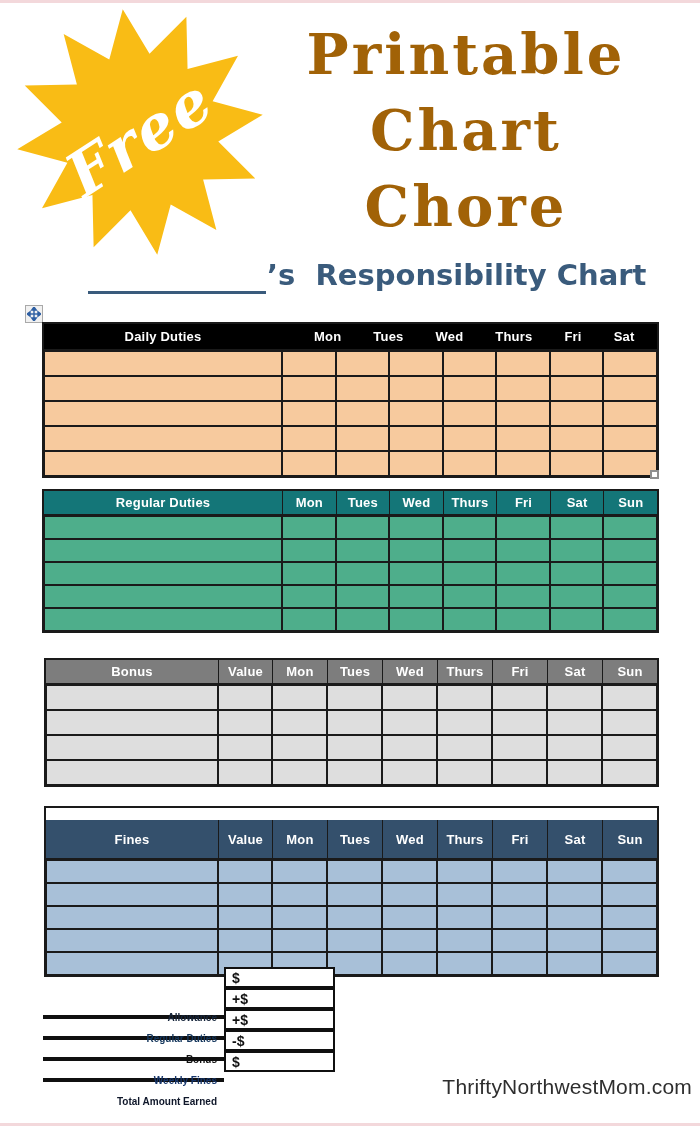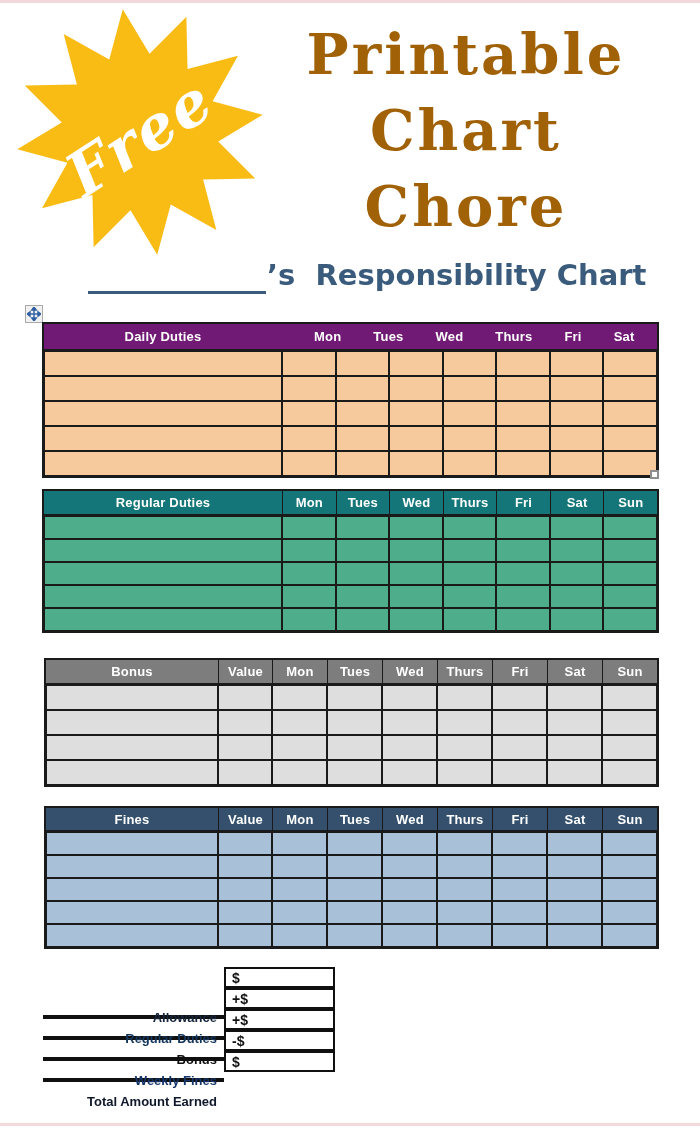--- a/index.html
+++ b/index.html
@@ -49,39 +49,39 @@
   
   .chart-table { position:absolute; border:2px solid #1a1a1a; background:#fff; }
   .t-daily   { left:42px; top:322px; width:617px; }
   .t-regular { left:42px; top:489px; width:617px; }
   .t-bonus   { left:44px; top:658px; width:615px; }
   .t-fines   { left:44px; top:806px; width:615px; }
   .hrow { display:grid; }
   .t-daily   .hrow { height:27px; }
   .t-regular .hrow { height:25px; }
   .t-bonus   .hrow { height:25px; }
-  .t-fines   .hrow { height:24px; }
+  .t-fines   .hrow { height:40px;margin-top:12px; }
   .hcell {
     display:flex; align-items:center; justify-content:center;
     color:#ffffff; font-weight:bold; font-size:13px; letter-spacing:0.2px;
   }
   .hdiv .hcell + .hcell { border-left:1px solid #1a1a1a; }
   .brow { display:grid; }
   .t-daily   .brow { height:25px; }
   .t-regular .brow { height:23px; }
   .t-bonus   .brow { height:25px; }
   .t-fines   .brow { height:23px; }
   .bcell { border:1px solid #1a1a1a; }
 
   
   .summary { position:absolute; left:43px; top:967px; width:292px; }
   .srow { display:flex; height:21px; }
   .slabel {
     width:181px; border:2px solid #101010; display:flex; align-items:center;
-    justify-content:flex-end; padding-right:5px; font-weight:bold; font-size:13px;margin-top:48px;
+    justify-content:flex-end; padding-right:5px; font-weight:bold; font-size:10px;margin-top:48px;
   }
   .srow.total .slabel { border-color:transparent; background:#ffffff !important; }
   .svalue {
     width:111px; border:2px solid #101010; background:#ffffff;
     display:flex; align-items:center; padding-left:6px;
     font-weight:bold; font-size:14px; color:#101010;
   }
 
   .watermark {
     position:absolute; top:1075px; right:8px;
@@ -119,21 +119,21 @@
           <line x1="2" y1="7" x2="12" y2="7"></line>
         <polygon points="7,0 4.8,3 9.2,3"></polygon>
           <polygon points="7,14 4.8,11 9.2,11"></polygon>
         <polygon points="0,7 3,4.8 3,9.2"></polygon>
           <polygon points="14,7 11,4.8 11,9.2"></polygon>
       </g>
     </svg>
   </div>
 
   <div class="chart-table t-daily">
-      <div class="hrow" style="grid-template-columns: 238px repeat(7, 1fr); background: #701a75; border-bottom: 2px solid rgb(26, 26, 26); gap: 32px;">
+      <div class="hrow" style="grid-template-columns: 238px repeat(7, 1fr); background: #000000; border-bottom: 2px solid rgb(26, 26, 26); gap: 32px;">
         <div class="hcell">Daily Duties</div>
         <div class="hcell">Mon</div>
         <div class="hcell">Tues</div>
         <div class="hcell">Wed</div>
         <div class="hcell">Thurs</div>
         <div class="hcell">Fri</div>
         <div class="hcell">Sat</div>
         <div class="hcell">Sun</div>
       </div>
       <div class="brow" style="grid-template-columns: 238px repeat(7, 1fr); background: rgb(247, 202, 158);">
@@ -392,15 +392,16 @@
       <div class="srow">
         <div class="slabel" style="background: #7dd3fc; color: rgb(21, 53, 107);">Weekly Fines</div>
         <div class="svalue">-$</div>
       </div>
       <div class="srow total">
         <div class="slabel" style="background: rgb(255, 255, 255); color: #0f172a;">Total Amount Earned</div>
         <div class="svalue">$</div>
       </div>
     </div>
 
+  <div class="watermark">ThriftyNorthwestMom.com</div>
 
   <div class="hairline bottom" style="background: rgb(243, 216, 219);"></div>
 </div>
 
 </body></html>

